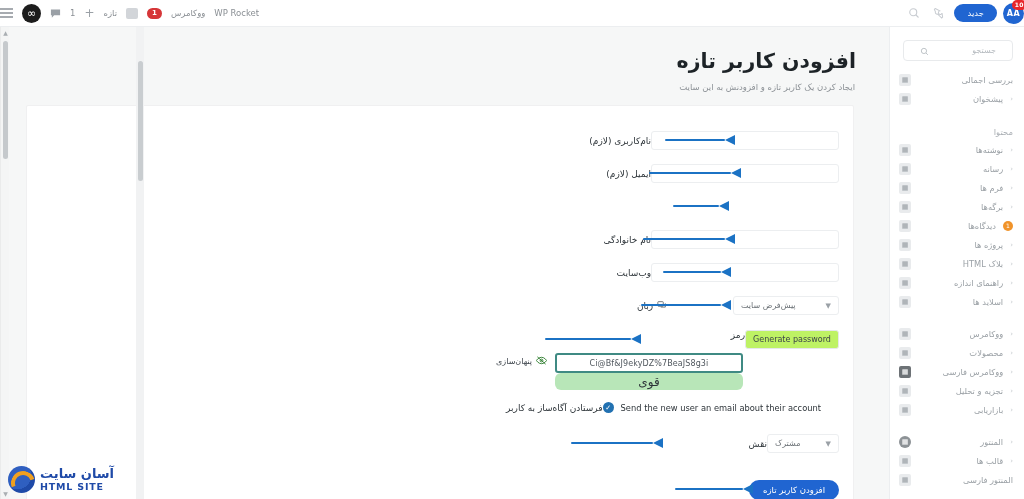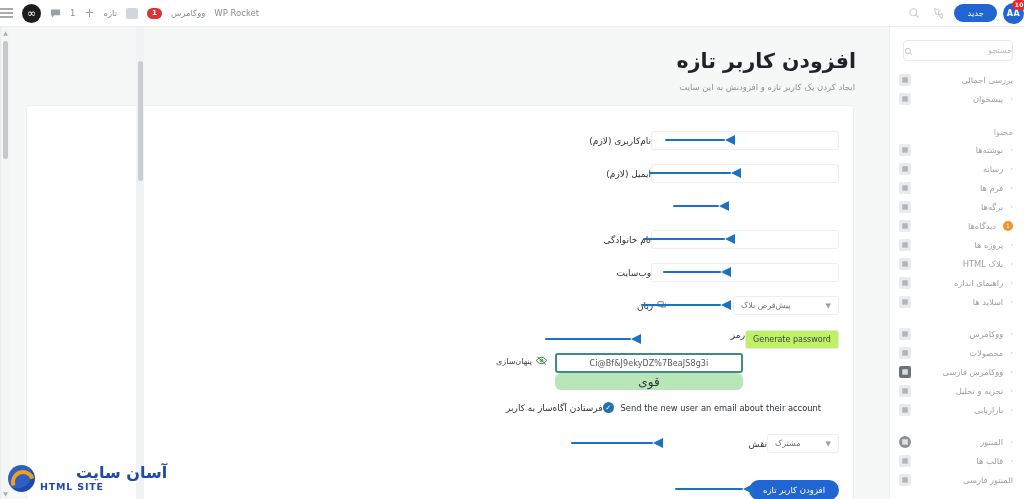--- a/index.html
+++ b/index.html
@@ -52,21 +52,21 @@
 
   
   #sidebar {
     position: absolute; top: 27px; right: 0; width: 135px; height: 472px;
     background: #fff; border-left: 1px solid #eceef0; z-index: 30;
     overflow: hidden;
   }
   .sb-searchwrap { padding: 13px 11px 6px 13px; }
   .sb-search {
     display: flex; align-items: center; gap: 6px; flex-direction: row-reverse;
-    border: 1px solid #e8eaec; border-radius: 4px; height: 21px; padding: 0 0;
+    border: 1px solid #e8eaec; border-radius: 4px; height: 21px; padding: 0 16px;
     background: #fff;
   }
   .sb-search .txt { font-size: 8px; color: #b4b9be; flex: 1; text-align: right; }
   .sb-group { padding-top: 3px; }
   .sb-head {
     font-size: 8.5px; color: #aaafb4; padding: 6px 11px 3px 11px; text-align: right;
   }
   .sb-item {
     display: flex; align-items: center; height: 19px; padding: 0 11px 0 9px;
     flex-direction: row-reverse; gap: 7px; position: relative;
@@ -184,21 +184,21 @@
     width: 27px; height: 27px; border-radius: 50%;
     background: radial-gradient(circle at 35% 35%, #2f5fc0 0 55%, #1f4aa8 56% 100%);
     position: relative; overflow: hidden;
   }
   .wm-swirl::before {
     content: ""; position: absolute; width: 16px; height: 16px; left: 3px; top: 5px;
     border: 4px solid #f0a020; border-radius: 50%; border-right-color: transparent;
     border-bottom-color: transparent; transform: rotate(25deg);
   }
   .wm-txt { display: flex; flex-direction: column; align-items: flex-end; line-height: 1.15; }
-  .wm-fa { font-size: 16px; font-weight: bold; color: #1f4aa8; margin-left: 36px; }
+  .wm-fa { font-size: 13px; font-weight: bold; color: #1f4aa8; }
   .wm-en { font-size: 9.5px; font-weight: bold; color: #1f4aa8; letter-spacing: .8px; }
 </style>
 </head>
 <body>
 
 <div id="root">
 
   <div id="adminbar">
     <div class="ab-left">
       <div class="avatar-chip">
@@ -291,21 +291,21 @@
         <span class="flabel" style="display:flex;align-items:center;flex-direction:row-reverse;gap:4px;justify-content:flex-start;">
           <span>زبان</span>
           <span>
             <svg width="10" height="10" viewBox="0 0 24 24" fill="none" stroke="#5b6166" stroke-width="2">
               <rect x="2" y="4" width="13" height="11" rx="1.5"></rect>
                 <path d="M9 17h11v-9"></path>
             </svg>
           </span>
         </span>
         <span class="fselect">
-          <span>پیش‌فرض بلاک</span>
+          <span>پیش‌فرض سایت</span>
           <span class="cv">▼</span>
         </span>
       </div>
       <div class="arrow" style="top:194px; right:122px; width:90px;">
         <div class="head"></div>
           <div class="shaft"></div>
       </div>
 
       <div class="frow" style="top:224px; right:14px; align-items:flex-start;">
         <span class="flabel">رمز</span>

